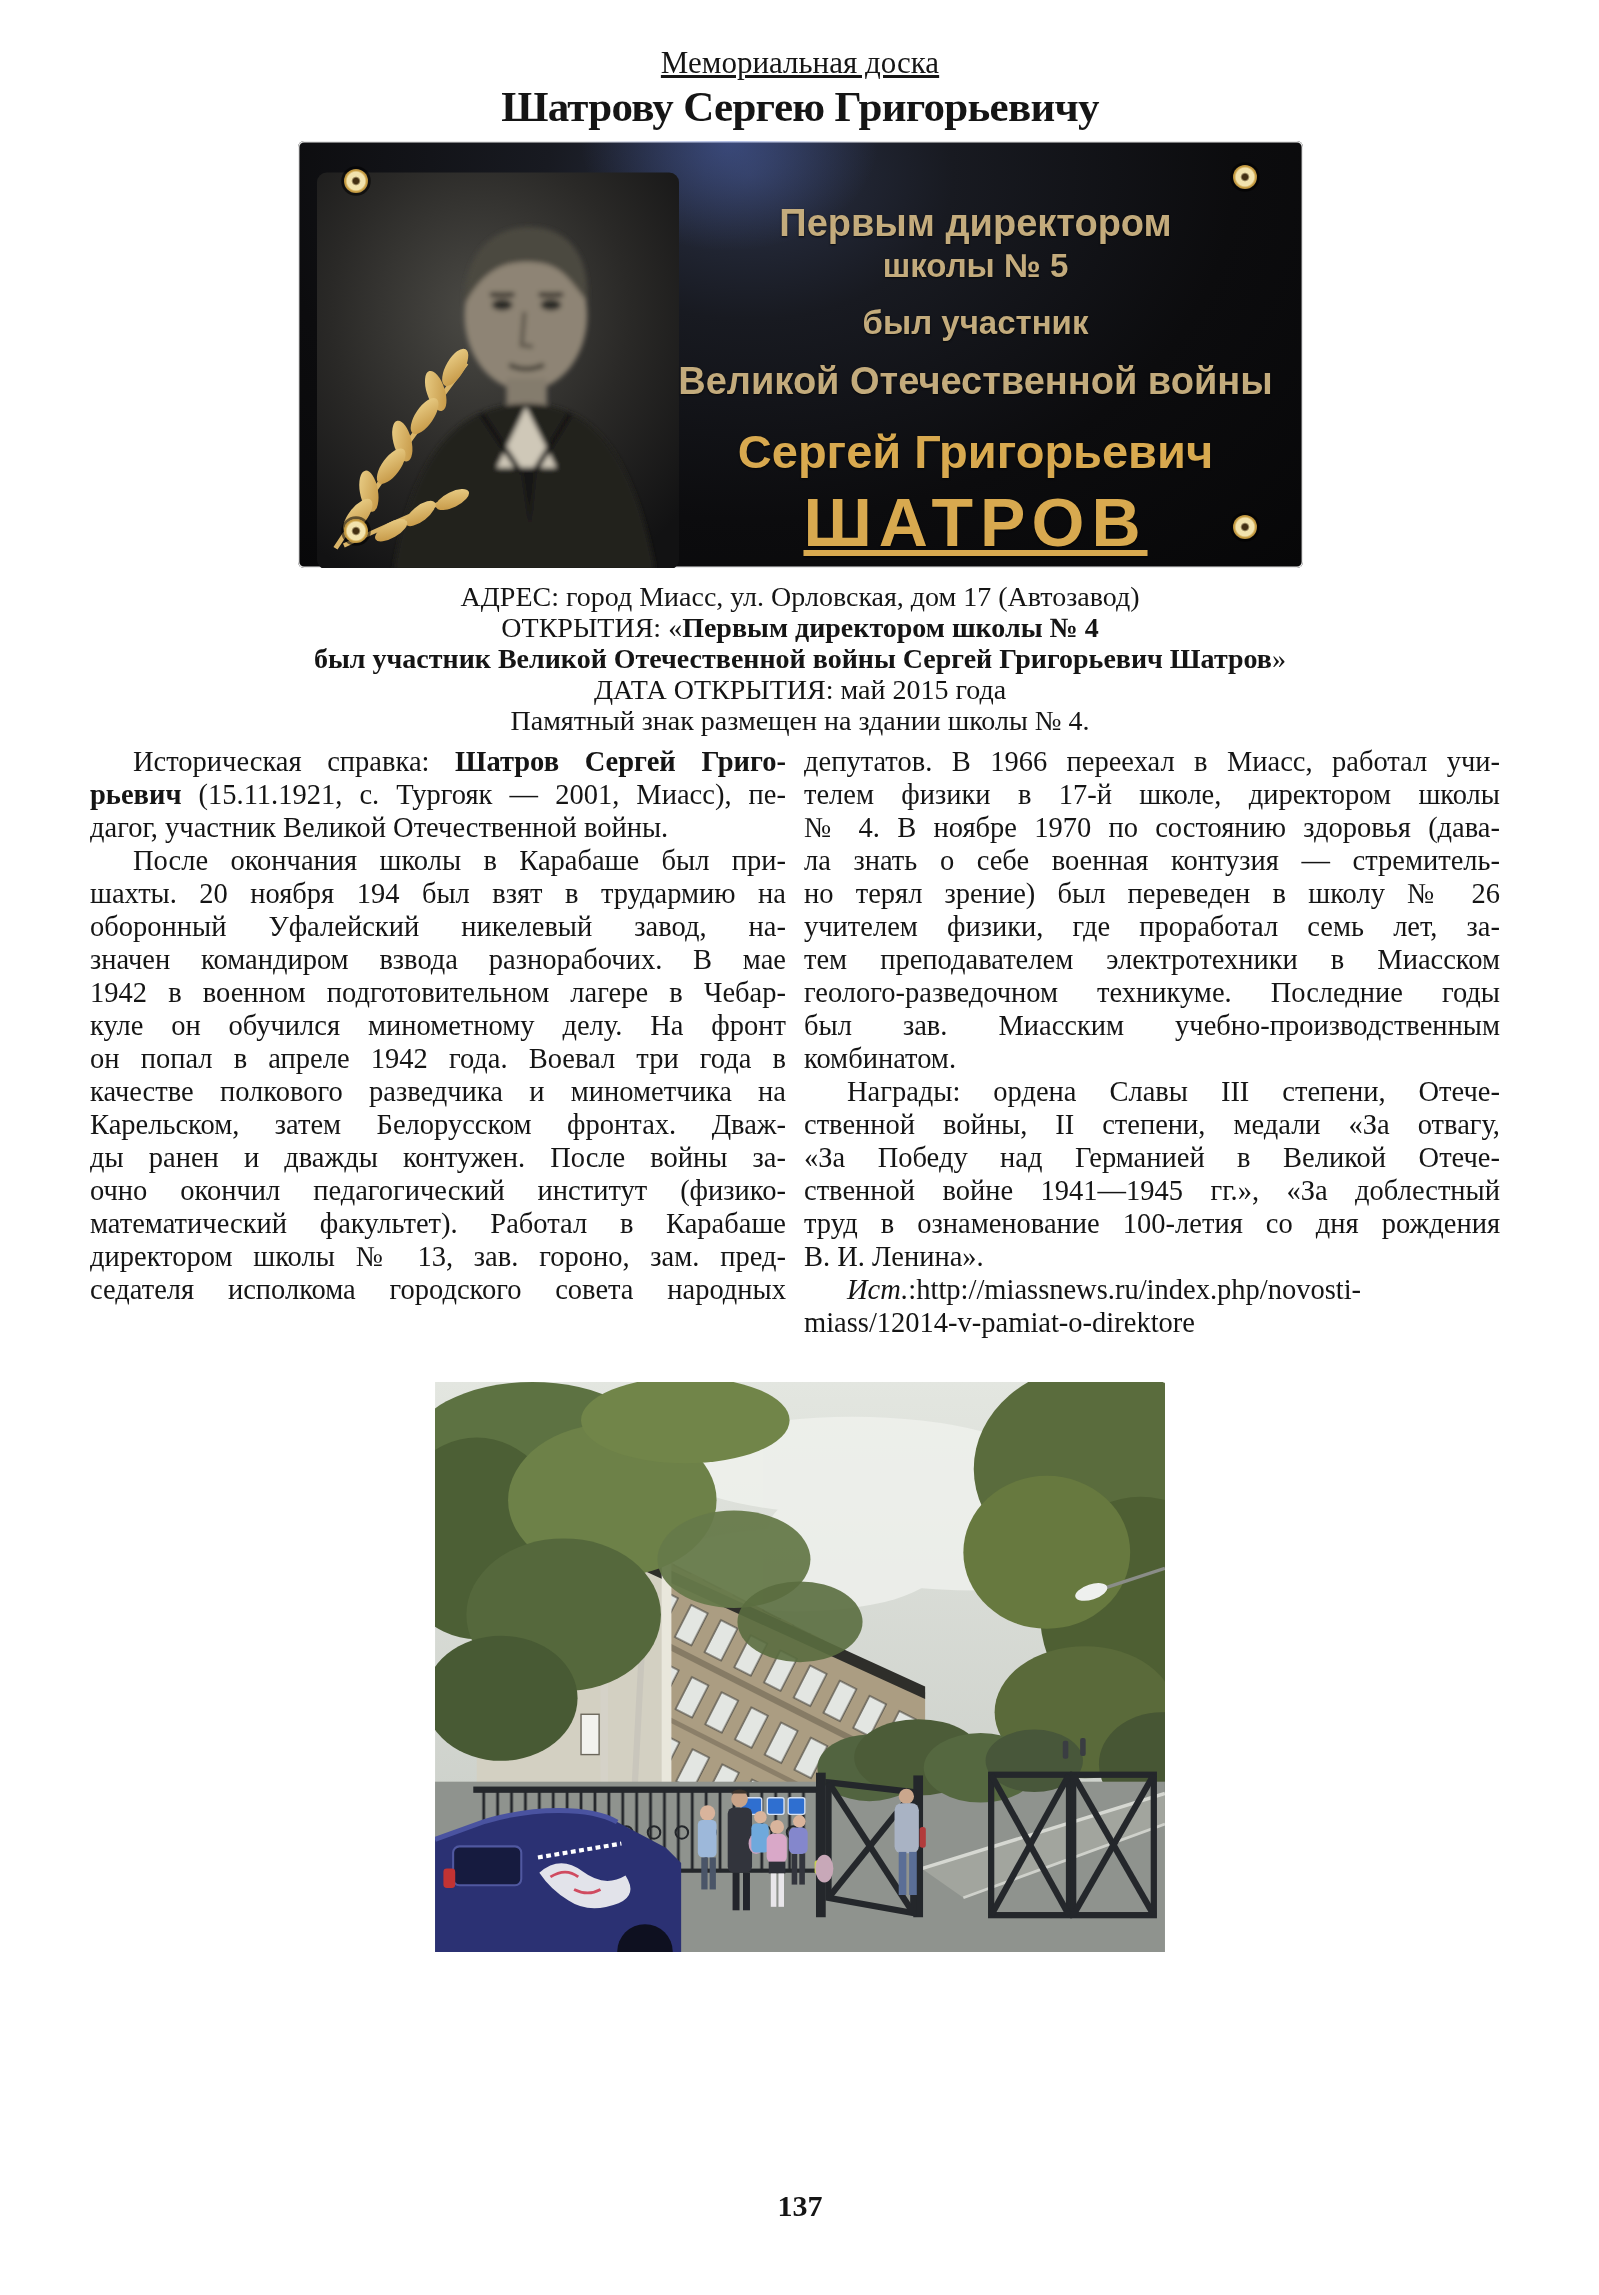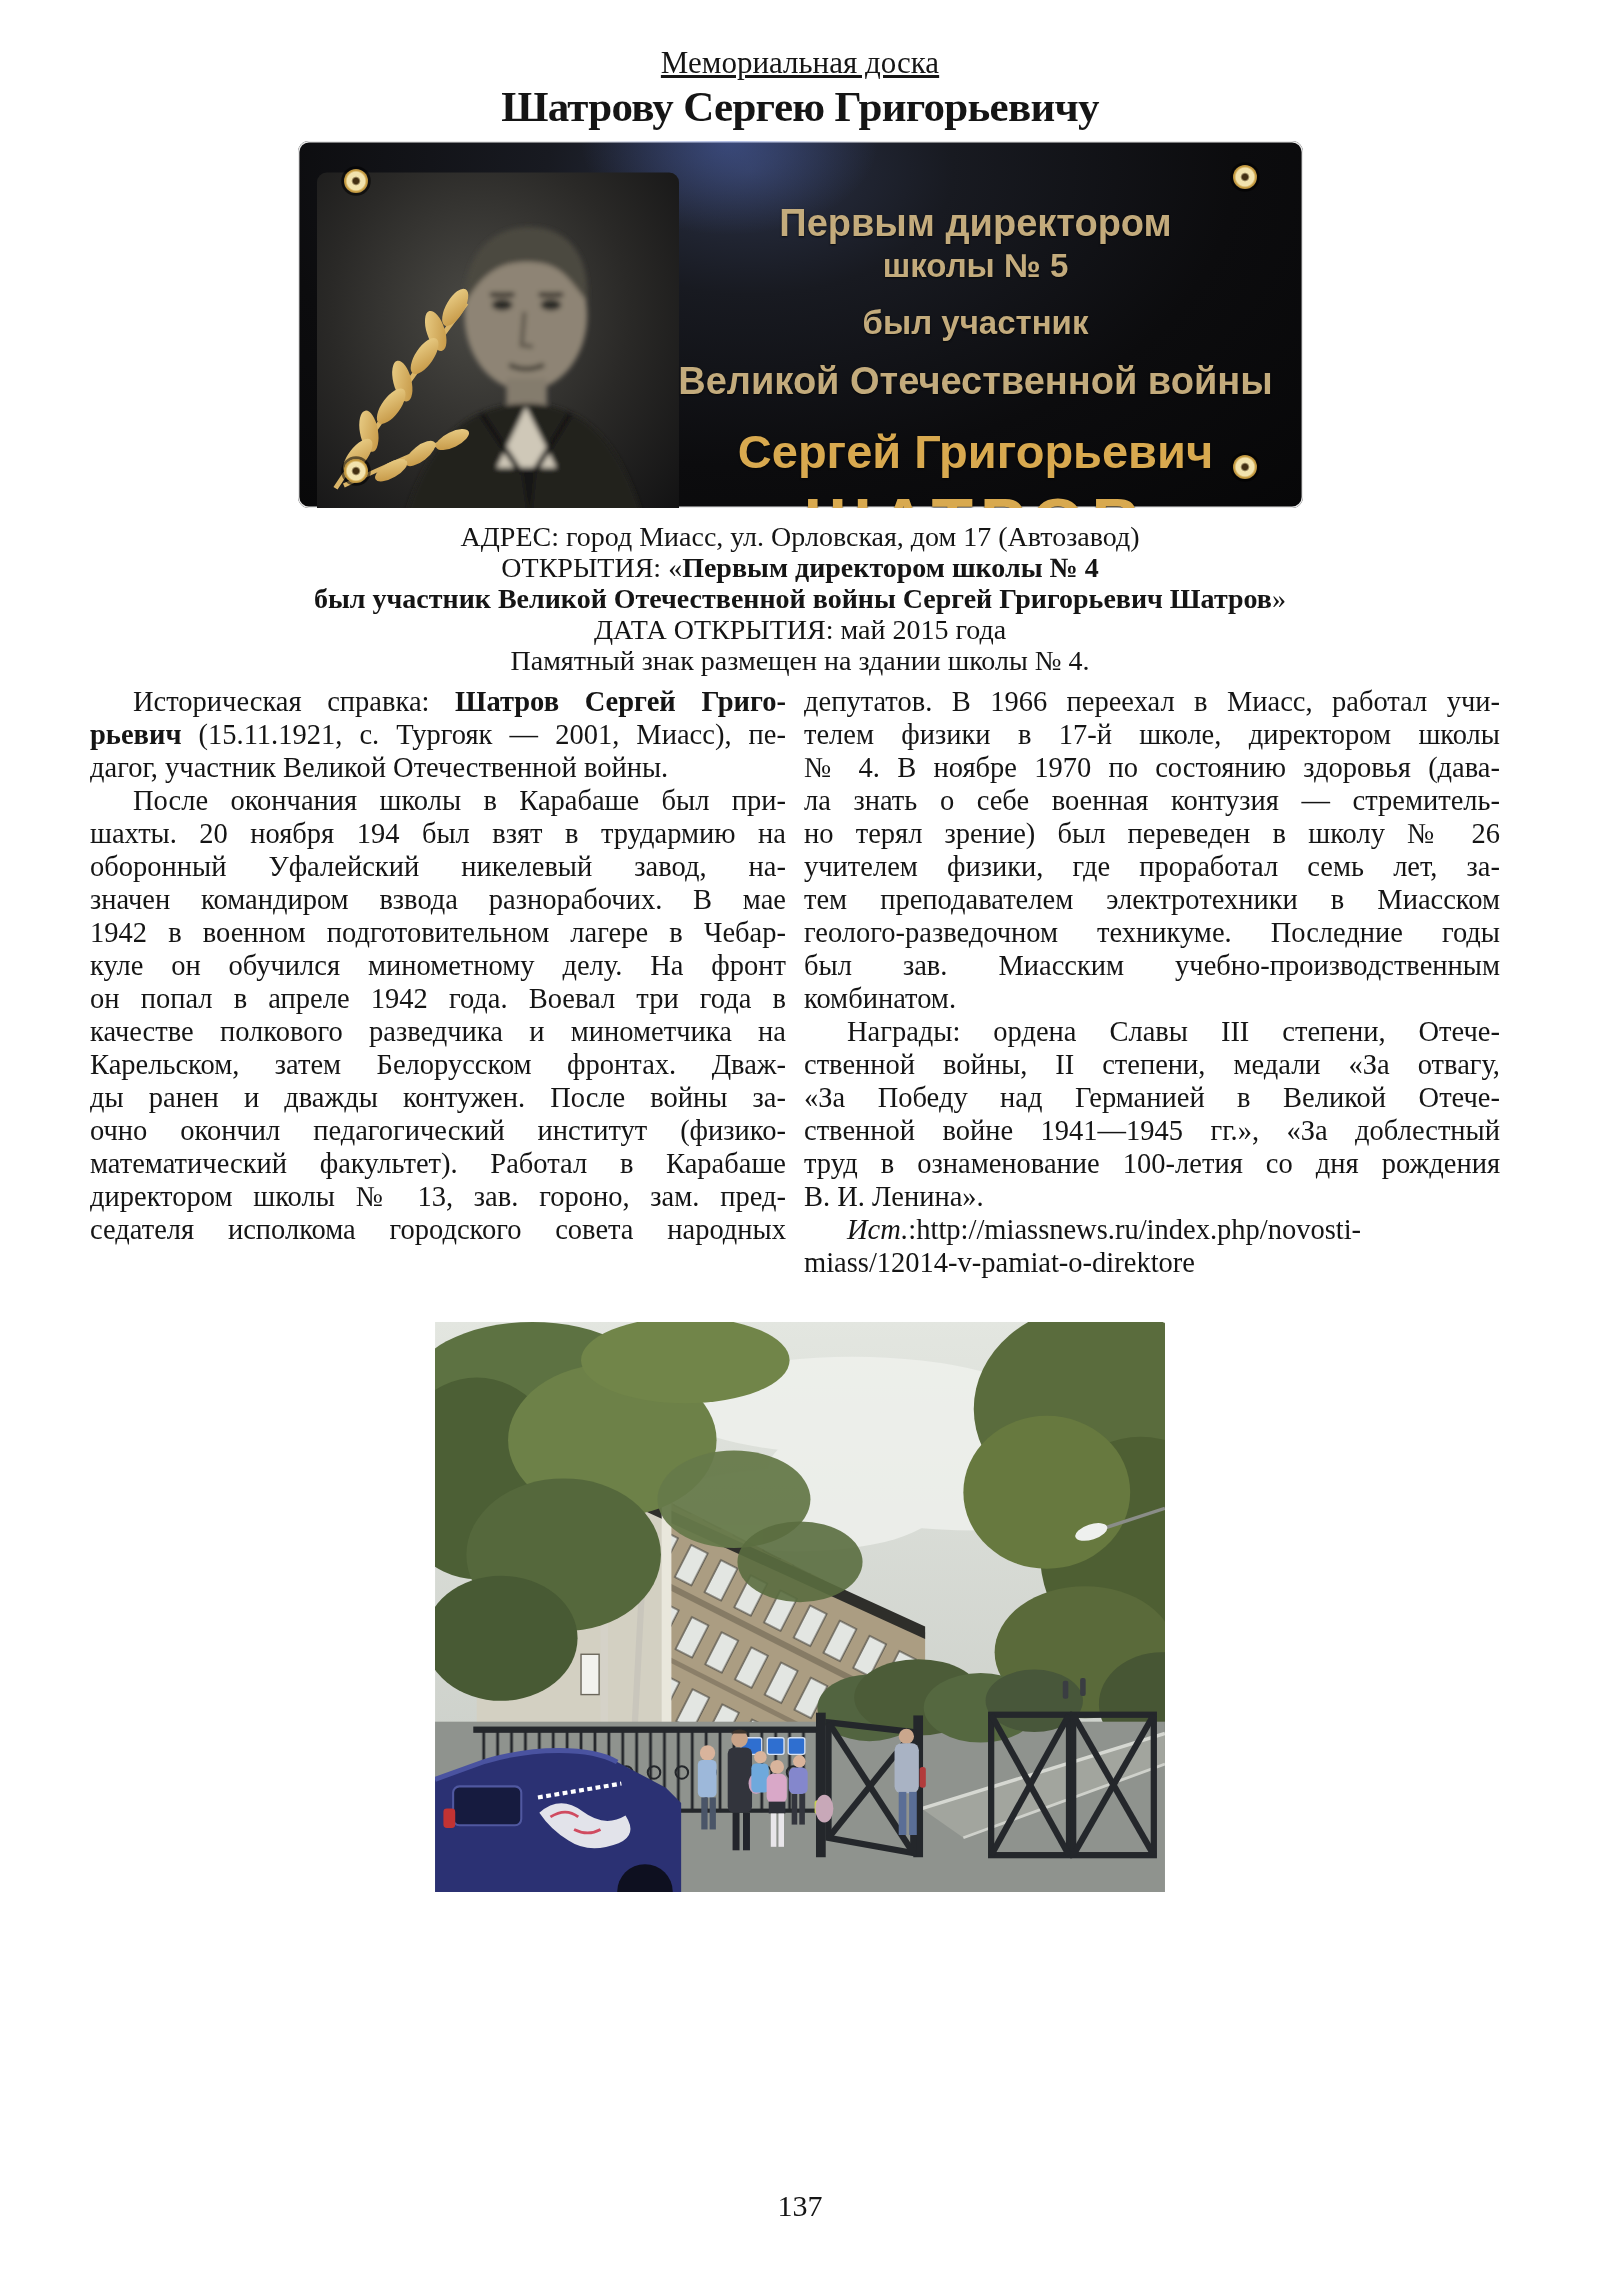--- a/index.html
+++ b/index.html
@@ -5,23 +5,23 @@
   html,body{margin:0;padding:0;}
   body{width:1600px;height:2295px;background:#ffffff;position:relative;
        font-family:"Liberation Serif", serif;color:#151515;}
   .page{position:absolute;inset:0;padding:45px 90px 0;box-sizing:border-box;}
 
   
   .subtitle{font-size:31px;line-height:36px;text-align:center;text-decoration:underline;}
   .title{font-size:43px;line-height:49px;font-weight:bold;text-align:center;margin-top:1.4px;letter-spacing:-0.7px;}
 
   
-  .plaque-wrap{width:1005px;height:367px;margin:9.7px auto 0;position:relative;
+  .plaque-wrap{width:1005px;height:427px;margin:9.7px auto 0;position:relative;
      background:radial-gradient(ellipse at 45% 8%, #2a3146 0%, #181a21 26%, #0c0c0e 62%, #070708 100%);
-     border-radius:11px;overflow:hidden;box-shadow:0 0 0 1.4px #e8e8e8 inset;}
+     border-radius:6px;overflow:hidden;box-shadow:0 0 0 1.4px #e8e8e8 inset;}
   .plaque-sheen{position:absolute;left:28%;top:0;width:30%;height:26%;
      background:radial-gradient(ellipse at 50% 0%, rgba(90,120,220,.38), rgba(20,24,40,0) 70%);pointer-events:none;}
   .screw{position:absolute;width:24px;height:24px;border-radius:50%;
      background:radial-gradient(circle at 50% 50%, #432f12 0 16%, #f2e3ae 28% 52%, #caa045 62%, #6d4f1e 100%);
      box-shadow:0 0 0 2.8px rgba(0,0,0,.55);}
   .screw.tl{left:46px;top:28px;} .screw.tr{right:46px;top:24px;}
   .screw.bl{left:46px;bottom:25px;} .screw.br{right:46px;bottom:29px;}
   .portrait{position:absolute;left:19.5px;top:29px;width:362px;height:402px;}
   .laurel{position:absolute;left:18px;bottom:14px;width:174px;height:230px;}
   .plaque-text{position:absolute;left:376px;right:25px;top:0;bottom:0;
@@ -45,21 +45,21 @@
   .col .tline{text-align:justify;text-align-last:justify;}
   .col .tline.last{text-align:justify;text-align-last:left;}
   .b{font-weight:bold;} .i{font-style:italic;}
   .ind{display:inline-block;width:43px;}
 
   
   .school{width:730px;height:570px;margin:43px auto 0;position:relative;overflow:hidden;}
   .school svg{display:block;}
 
   
-  .pageno{position:absolute;left:0;right:0;bottom:72px;text-align:center;font-size:30px;}
+  .pageno{position:absolute;left:0;right:0;bottom:72px;text-align:center;font-size:30px;font-weight:bold;}
 </style>
 </head>
 <body>
 
 <div class="page">
 
   <div class="subtitle">Мемориальная доска</div>
   <div class="title">Шатрову Сергею Григорьевичу</div>
 
   <figure class="plaque-wrap" style="margin-block:9.7px 0">

